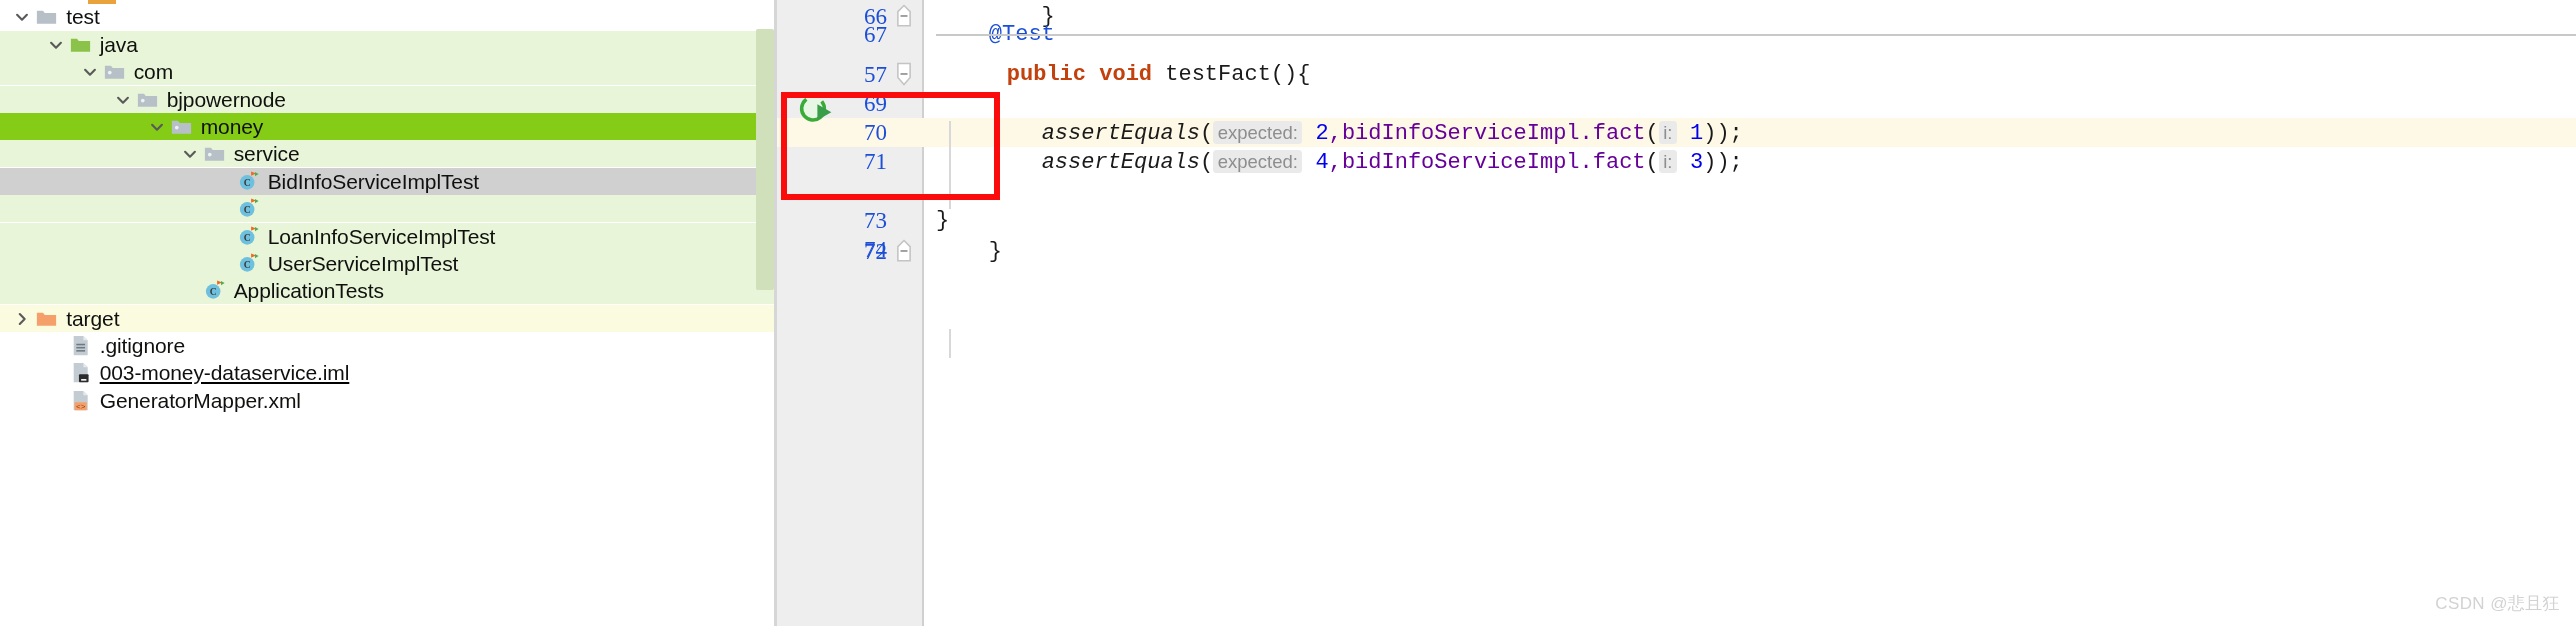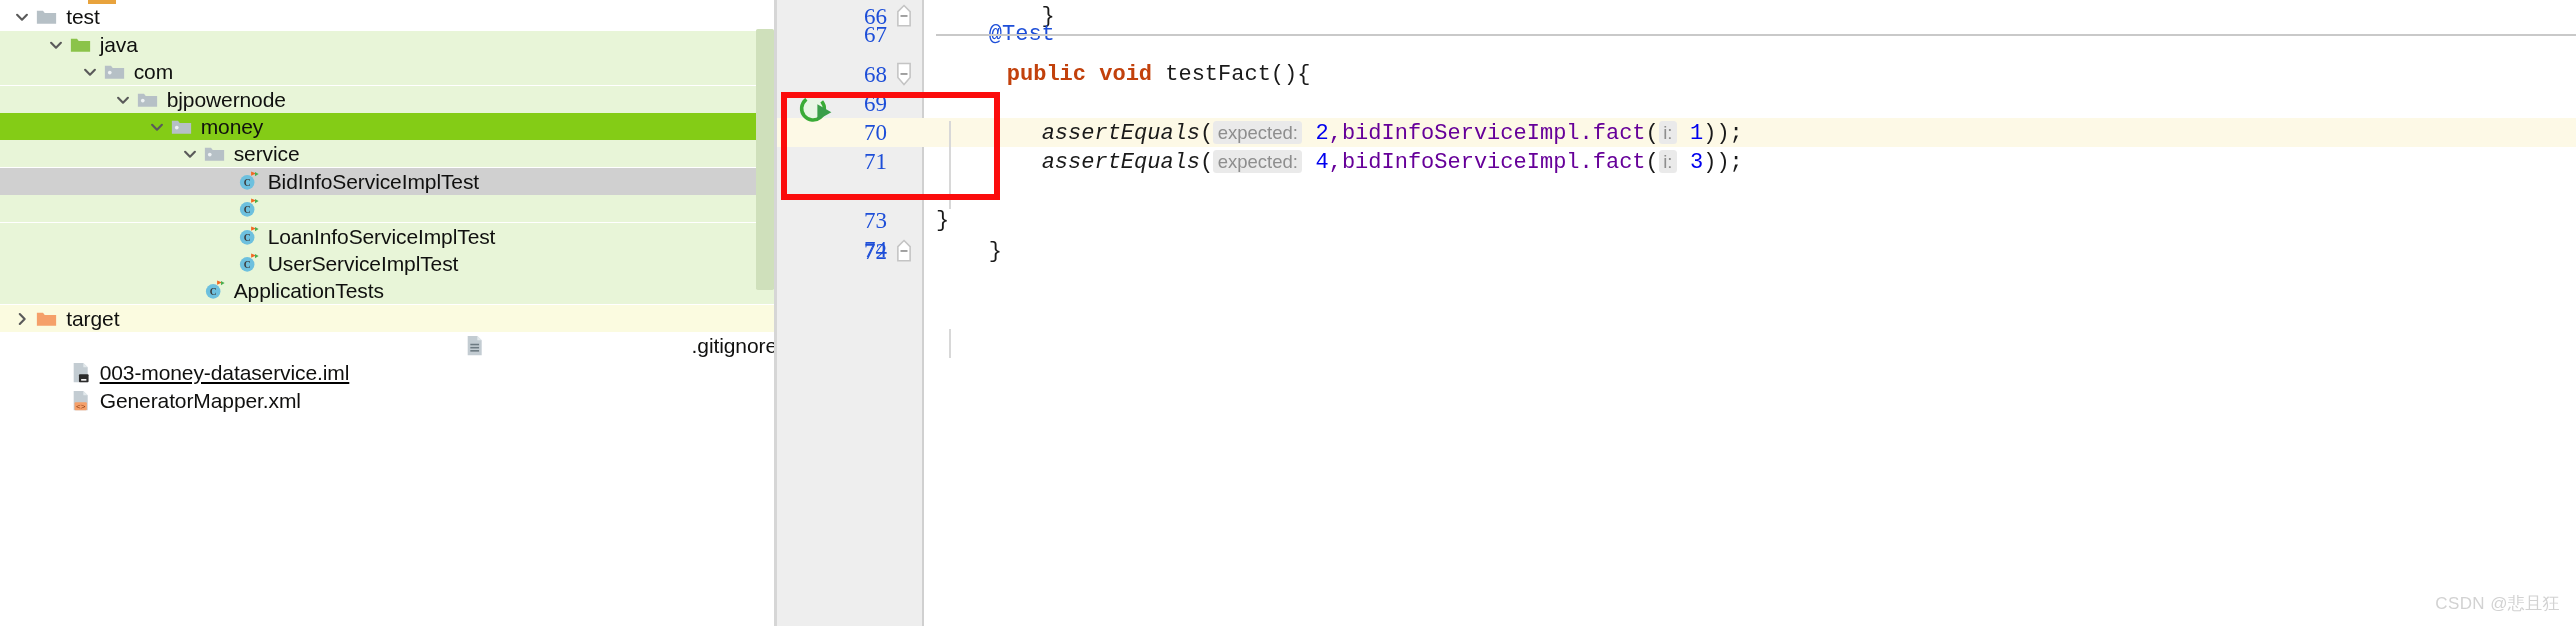--- a/index.html
+++ b/index.html
@@ -282,21 +282,21 @@
               <path d="M6.5 3.5 L12 9 L6.5 14.5" fill="none" stroke="#5a5a5a" stroke-width="2.4" stroke-linecap="round" stroke-linejoin="round"></path>
             </svg>
           </span>
           <span class="ic">
             <svg width="21" height="17.7" viewBox="0 0 24 20">
               <path d="M1 3 h7 l2 2.5 h13 v12.5 h-22 z" fill="#f5a06a"></path>
             </svg>
           </span>
           <span class="lbl">target</span>
         </div>
-        <div class="trow" style="top: 332px; background: rgb(255, 255, 255); justify-content: space-between;">
+        <div class="trow" style="top: 332px; background: rgb(255, 255, 255);">
           <div style="width: 44px; flex: 0 0 auto; height: 27px;"></div>
           <span class="arrow"></span>
           <span class="ic">
             <svg width="19.4" height="21" viewBox="0 0 22 24">
               <path d="M3 1 h11 l5 5 v17 h-16 z" fill="#c3ccd2"></path>
               <path d="M14 1 v5 h5 z" fill="#e3e9ec"></path>
               <rect x="6" y="10" width="10" height="1.8" fill="#6d7a82"></rect>
               <rect x="6" y="13.6" width="10" height="1.8" fill="#6d7a82"></rect>
               <rect x="6" y="17.2" width="10" height="1.8" fill="#6d7a82"></rect>
             </svg>
@@ -346,21 +346,21 @@
               <rect x="12" y="15" width="8" height="1.8" fill="#8a8a8a"></rect>
             </svg>
           </div>
           <div class="code"><span class="k-plain">        }</span></div>
         </div>
         <div class="erow" style="top: 20px;">
           <div class="num">67</div>
           <div class="code"><span class="k-ann">    @Test</span></div>
         </div>
         <div class="erow" style="top: 60px;">
-          <div class="num">68</div>
+          <div class="num">57</div>
           <div class="fold" style="left: 113px; top: 0px;">
             <svg width="28" height="29" viewBox="0 0 32 33">
               <path d="M9 4 h14 v16 l-7 8 l-7 -8 z" fill="#ffffff" stroke="#c4c4c4" stroke-width="1.8"></path>
               <rect x="12" y="15" width="8" height="1.8" fill="#8a8a8a"></rect>
             </svg>
           </div>
           <div class="code"><span class="k-plain">    </span><span class="k-kw">public void</span><span class="k-plain"> testFact(){</span></div>
         </div>
         <div class="erow" style="top: 89px;">
           <div class="num">69</div>

